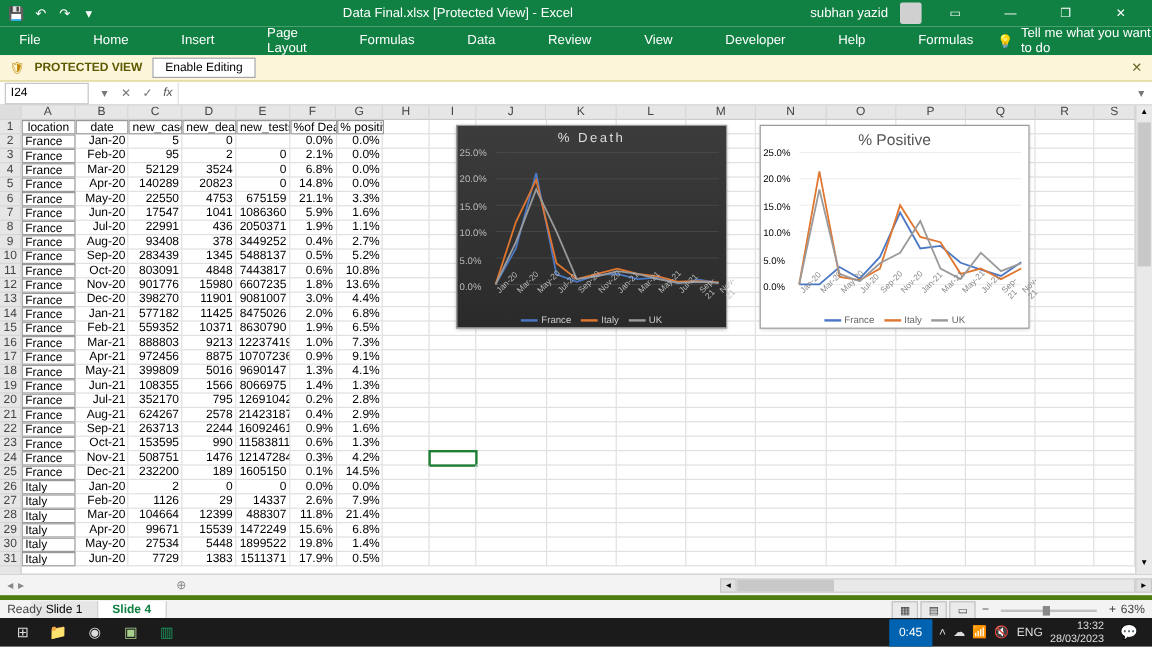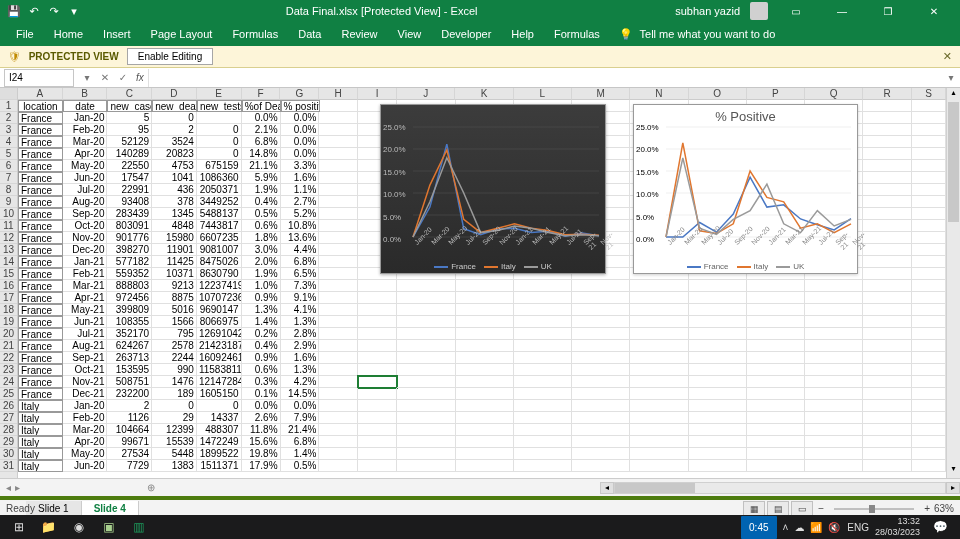--- a/index.html
+++ b/index.html
@@ -119,21 +119,21 @@
     <span>subhan yazid</span>
     <span class="avatar"></span>
     <span class="win-btn">▭</span>
     <span class="win-btn">—</span>
     <span class="win-btn">❐</span>
     <span class="win-btn">✕</span>
   </div>
 </div>
 
 <div class="ribbon">
-  <div id="ribbon-tabs-container" style="display: flex;">
+  <div id="ribbon-tabs-container" style="display: flex; gap: 24px;">
       <div class="rtab">File</div>
       <div class="rtab">Home</div>
       <div class="rtab">Insert</div>
       <div class="rtab">Page Layout</div>
       <div class="rtab">Formulas</div>
       <div class="rtab">Data</div>
       <div class="rtab">Review</div>
       <div class="rtab">View</div>
       <div class="rtab">Developer</div>
       <div class="rtab">Help</div>
@@ -871,20 +871,21 @@
           <div class="cell cN"></div>
           <div class="cell cO"></div>
           <div class="cell cP"></div>
           <div class="cell cQ"></div>
           <div class="cell cR"></div>
           <div class="cell cS"></div>
         </div>
       </div>
 
     <div class="chart dark">
+      <div class="ctitle">% Death</div>
       <div class="plot">
         <svg class="line" viewBox="0 0 100 100" preserveAspectRatio="none" id="chart0-svg">
             <line x1="0" x2="100" y1="0" y2="0" stroke="#555" stroke-width="0.5" vector-effect="non-scaling-stroke"></line>
             <line x1="0" x2="100" y1="20" y2="20" stroke="#555" stroke-width="0.5" vector-effect="non-scaling-stroke"></line>
             <line x1="0" x2="100" y1="40" y2="40" stroke="#555" stroke-width="0.5" vector-effect="non-scaling-stroke"></line>
             <line x1="0" x2="100" y1="60" y2="60" stroke="#555" stroke-width="0.5" vector-effect="non-scaling-stroke"></line>
             <line x1="0" x2="100" y1="80" y2="80" stroke="#555" stroke-width="0.5" vector-effect="non-scaling-stroke"></line>
             <line x1="0" x2="100" y1="100" y2="100" stroke="#555" stroke-width="0.5" vector-effect="non-scaling-stroke"></line>
             <polyline points="0,100 9.090909090909092,72.8 18.181818181818183,15.599999999999994 27.27272727272727,92.4 36.36363636363637,98 45.45454545454545,92.8 54.54545454545454,92 63.63636363636363,96 72.72727272727273,94.8 81.81818181818183,99.2 90.9090909090909,96.4 100,98.8" fill="none" stroke="#4a78c4" stroke-width="1.5" vector-effect="non-scaling-stroke"></polyline>
             <polyline points="0,100 9.090909090909092,52.8 18.181818181818183,20.799999999999997 27.27272727272727,84 36.36363636363637,96 45.45454545454545,92 54.54545454545454,88 63.63636363636363,92 72.72727272727273,94 81.81818181818183,98 90.9090909090909,97.6 100,98.4" fill="none" stroke="#e0762f" stroke-width="1.5" vector-effect="non-scaling-stroke"></polyline>

